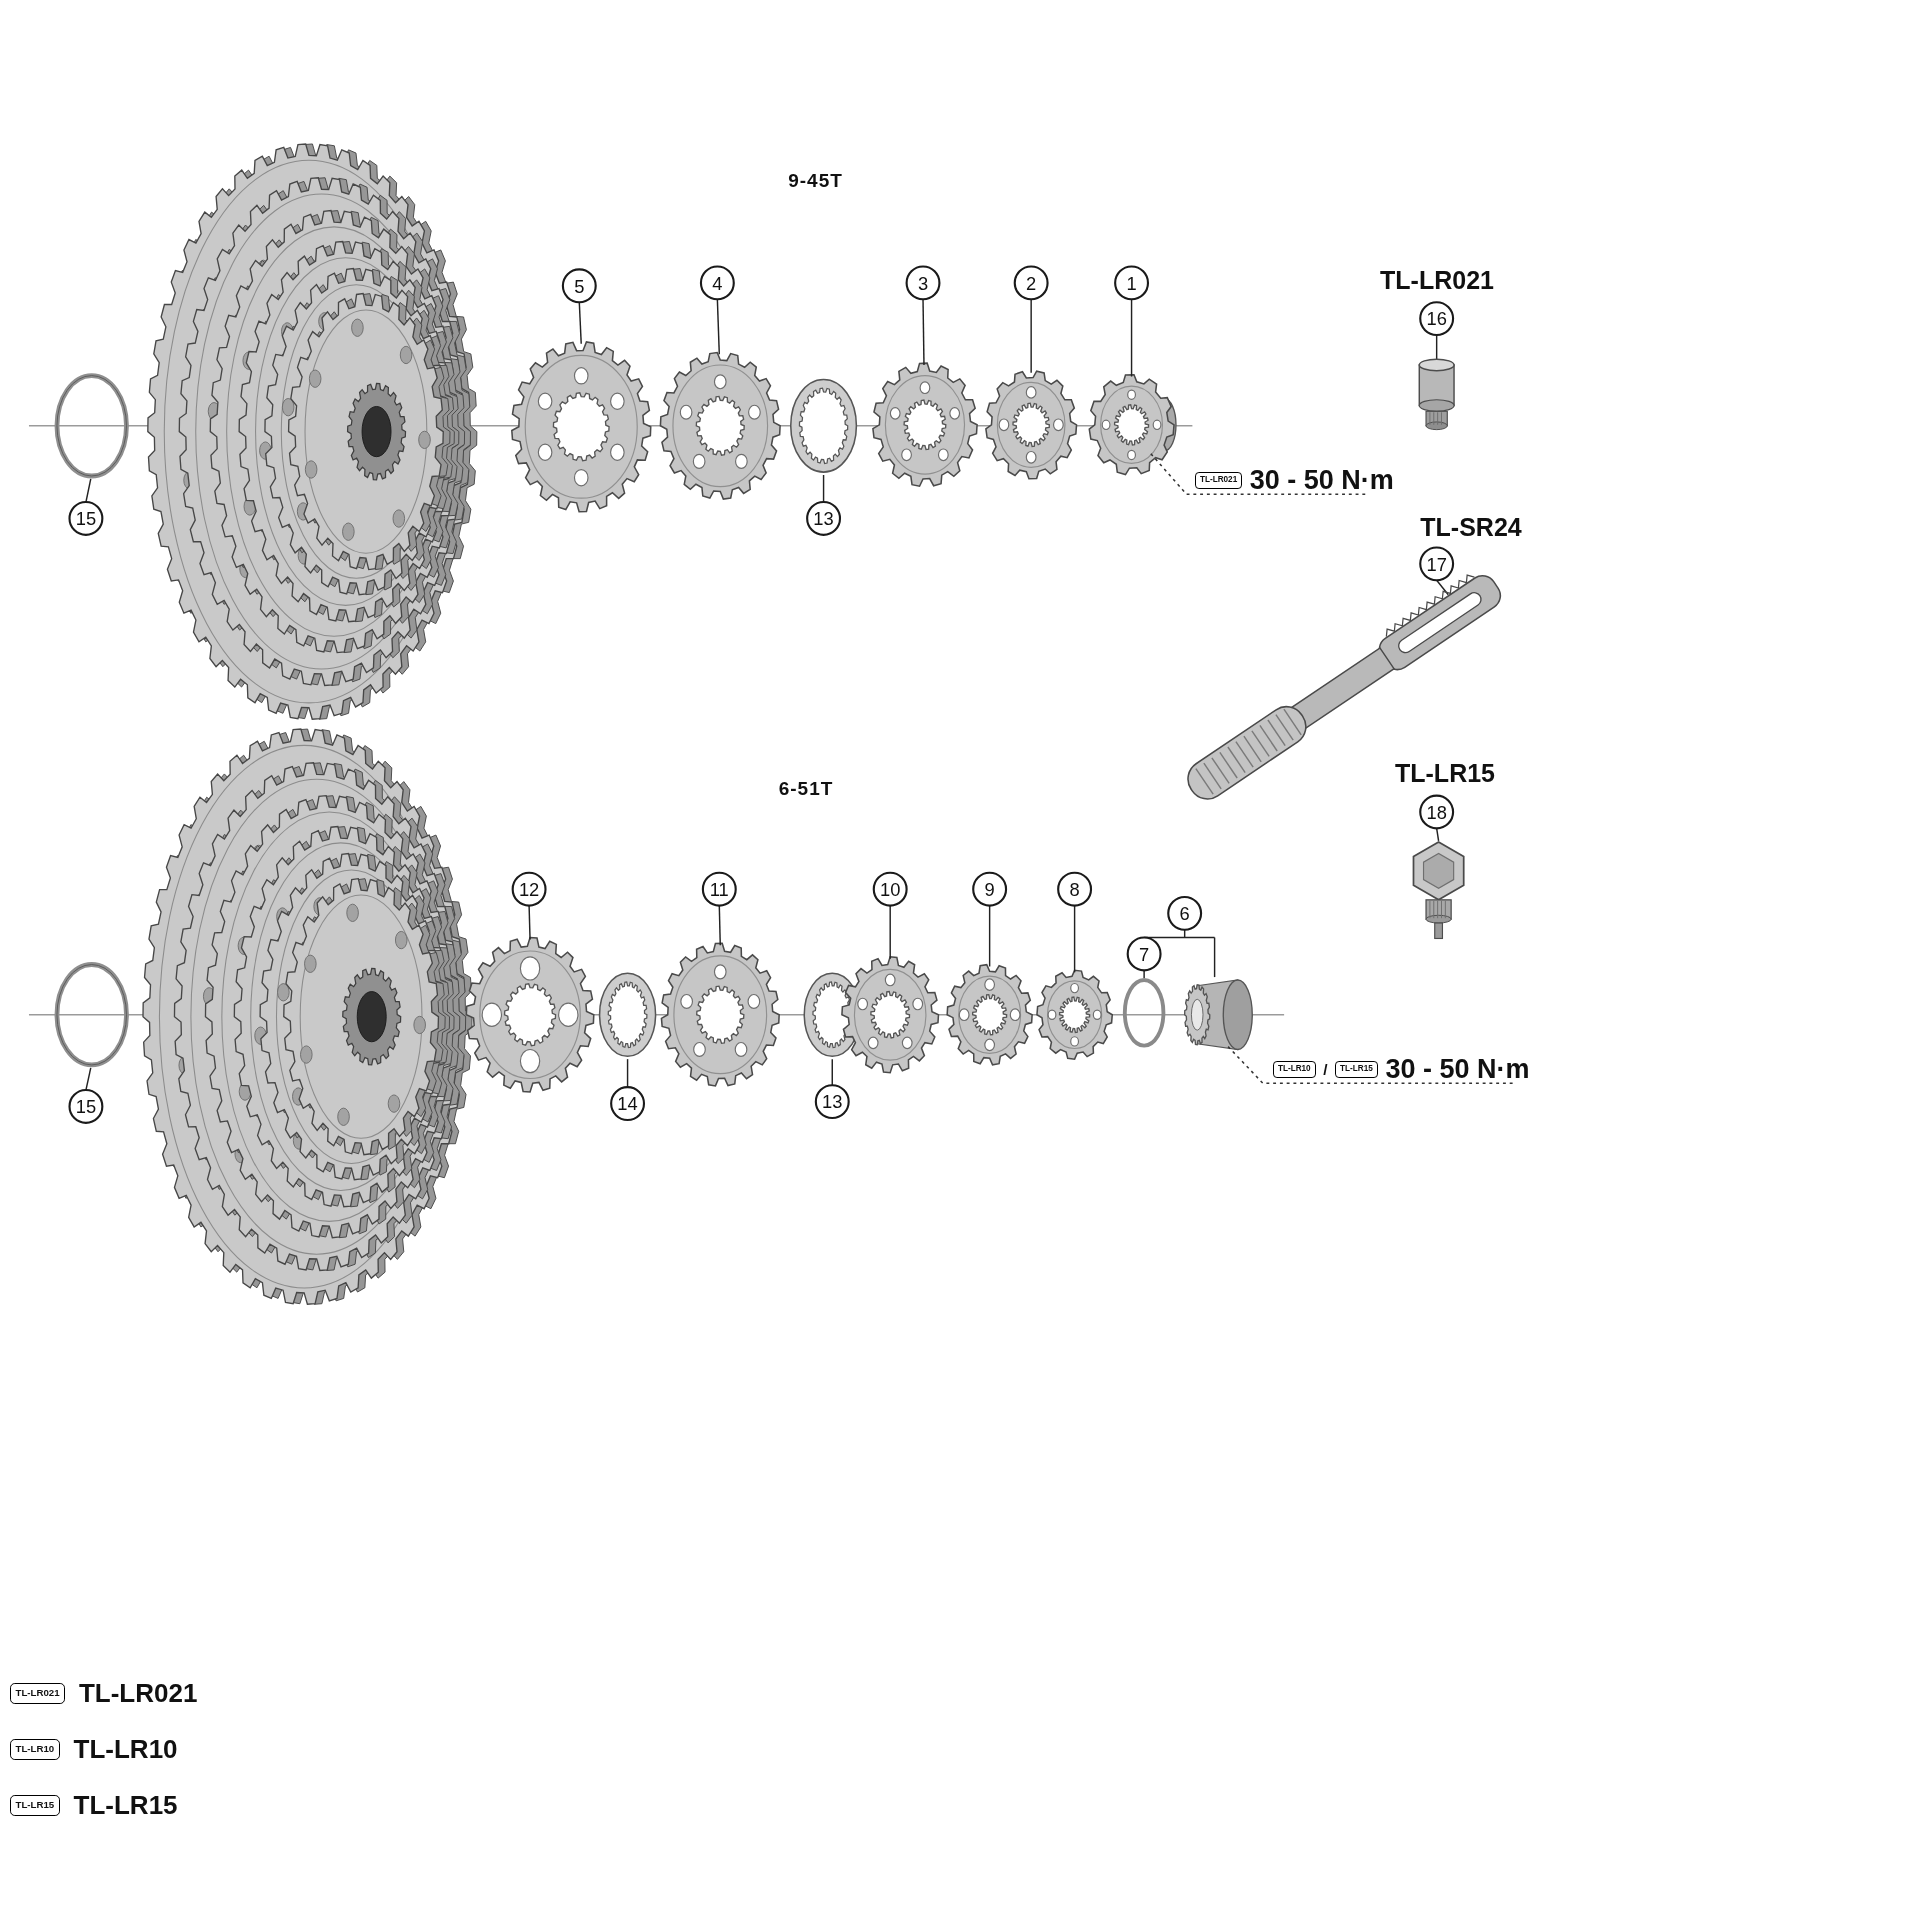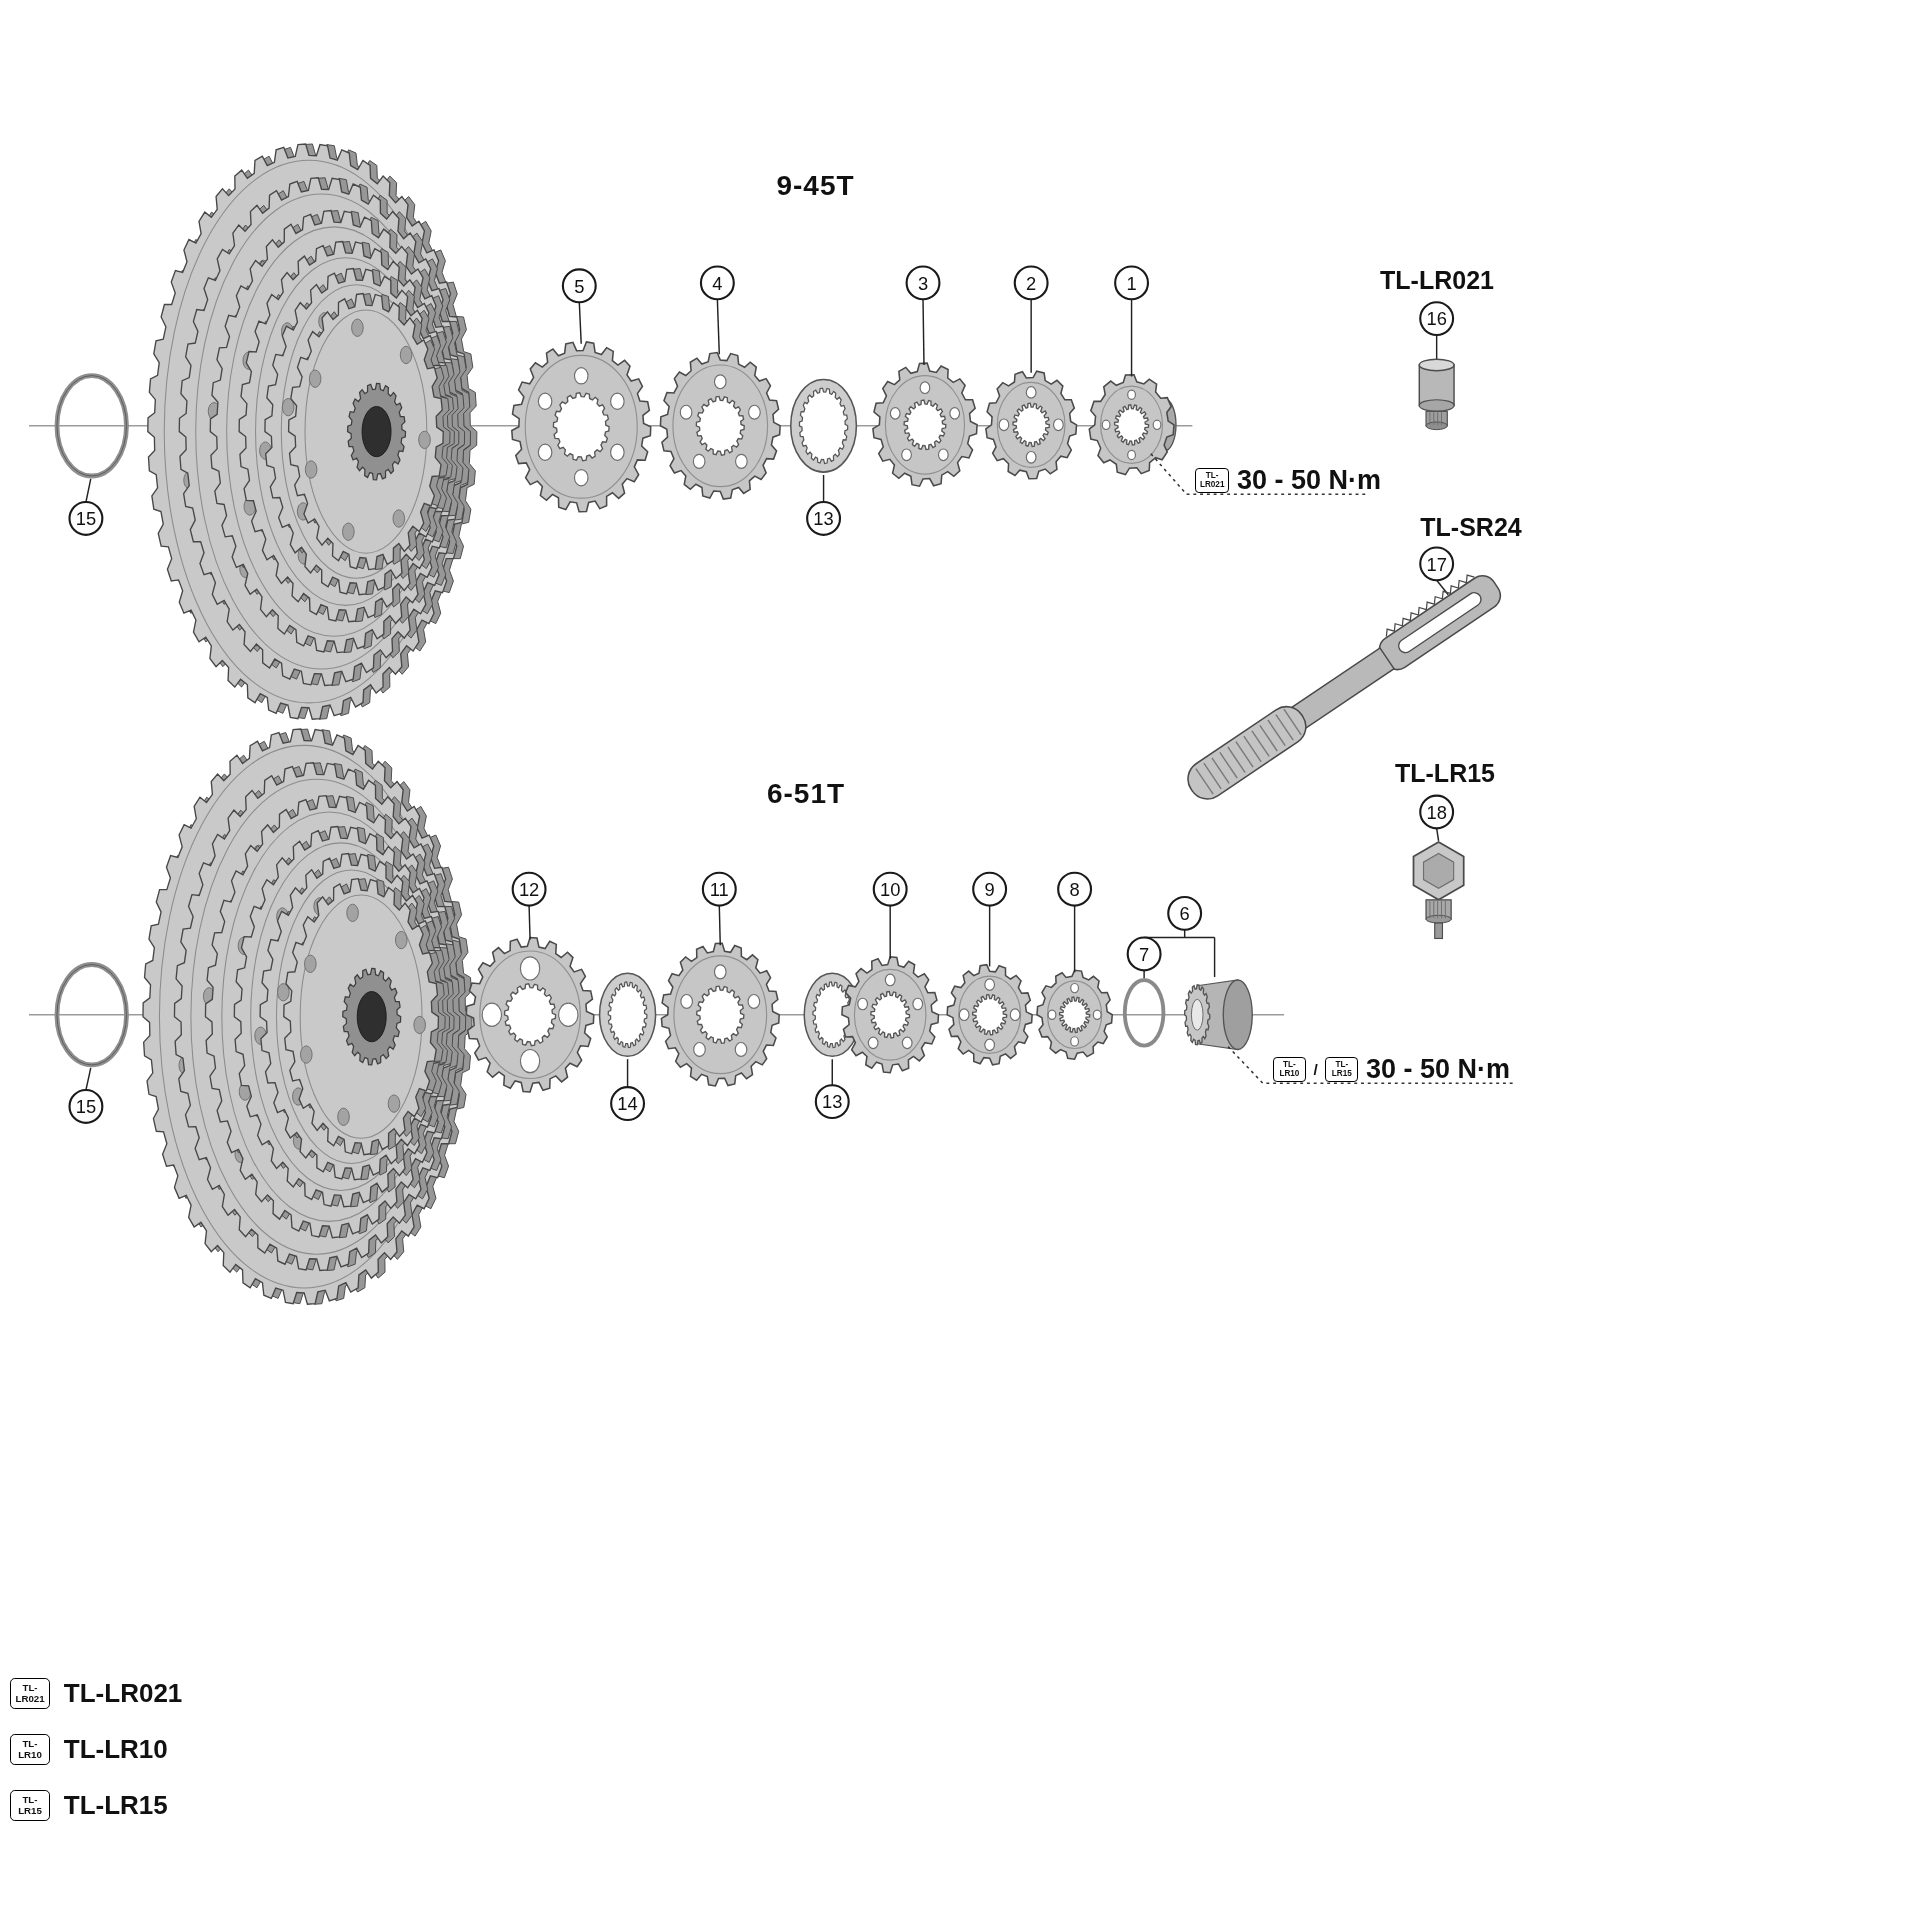--- a/index.html
+++ b/index.html
@@ -1,25 +1,25 @@
 <!DOCTYPE html>
 <html><head>
 <meta charset="utf-8">
 <style>
   html,body{margin:0;padding:0;background:#fff;}
   #stage{position:relative;width:1931px;height:1931px;background:#ffffff;overflow:hidden;
          font-family:"Liberation Sans",sans-serif;color:#111;}
   #art{position:absolute;left:0;top:0;}
   #art text{font-family:"Liberation Sans",sans-serif;}
-  .big-title{position:absolute;font-weight:bold;font-size:28px;letter-spacing:1px;text-align:center;}
+  .big-title{position:absolute;font-weight:bold;font-size:19px;letter-spacing:1px;text-align:center;}
   .tool-label{position:absolute;font-weight:bold;font-size:25px;text-align:center;width:174px;}
   .torque{position:absolute;display:flex;align-items:center;gap:7.7px;height:29px;}
   .torque b{font-size:27px;font-weight:bold;white-space:nowrap;}
   .torque .sep{font-size:15.4px;font-weight:bold;}
-  .tagbox{display:inline-flex;flex-direction:column;align-items:center;justify-content:center;
+  .tagbox{display:inline-flex;flex-direction:row;align-items:center;justify-content:center;
           border:1.5px solid #000;border-radius:3.9px;background:#fff;
           font-size:8.2px;font-weight:bold;line-height:8.7px;padding:2.9px 3.9px;min-width:23px;}
   #legend{position:absolute;left:9.7px;top:1678px;display:flex;flex-direction:column;gap:25px;}
   .legend-row{display:flex;align-items:center;gap:13.5px;}
   .legend-row .tagbox{font-size:9.7px;line-height:10.6px;padding:3.9px 4.8px;border-width:1.9px;border-radius:4.8px;min-width:29px;}
   .legend-row .leglabel{font-size:26px;font-weight:bold;}
 </style>
 </head>
 <body>
 

